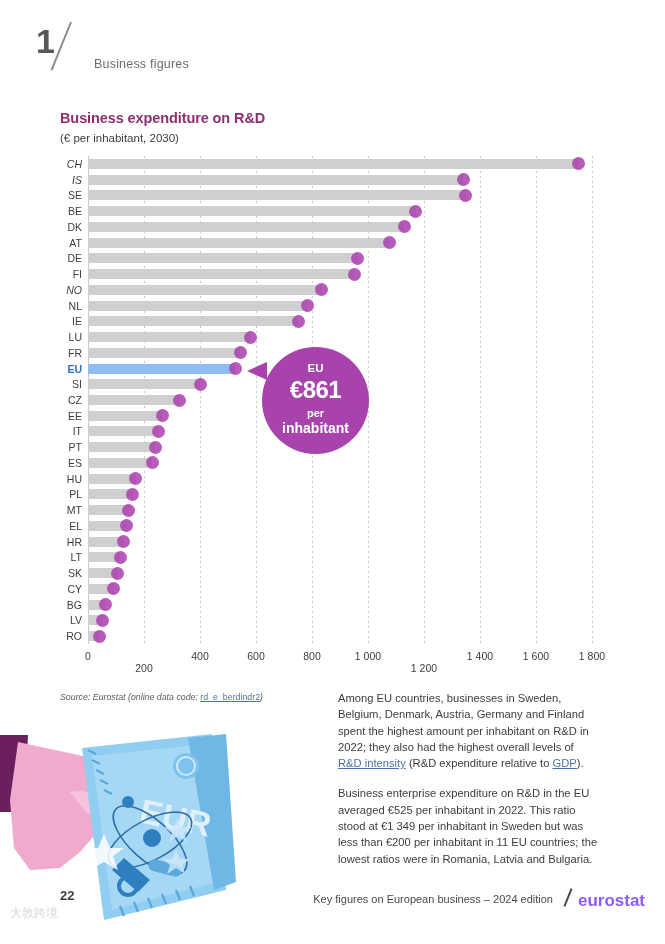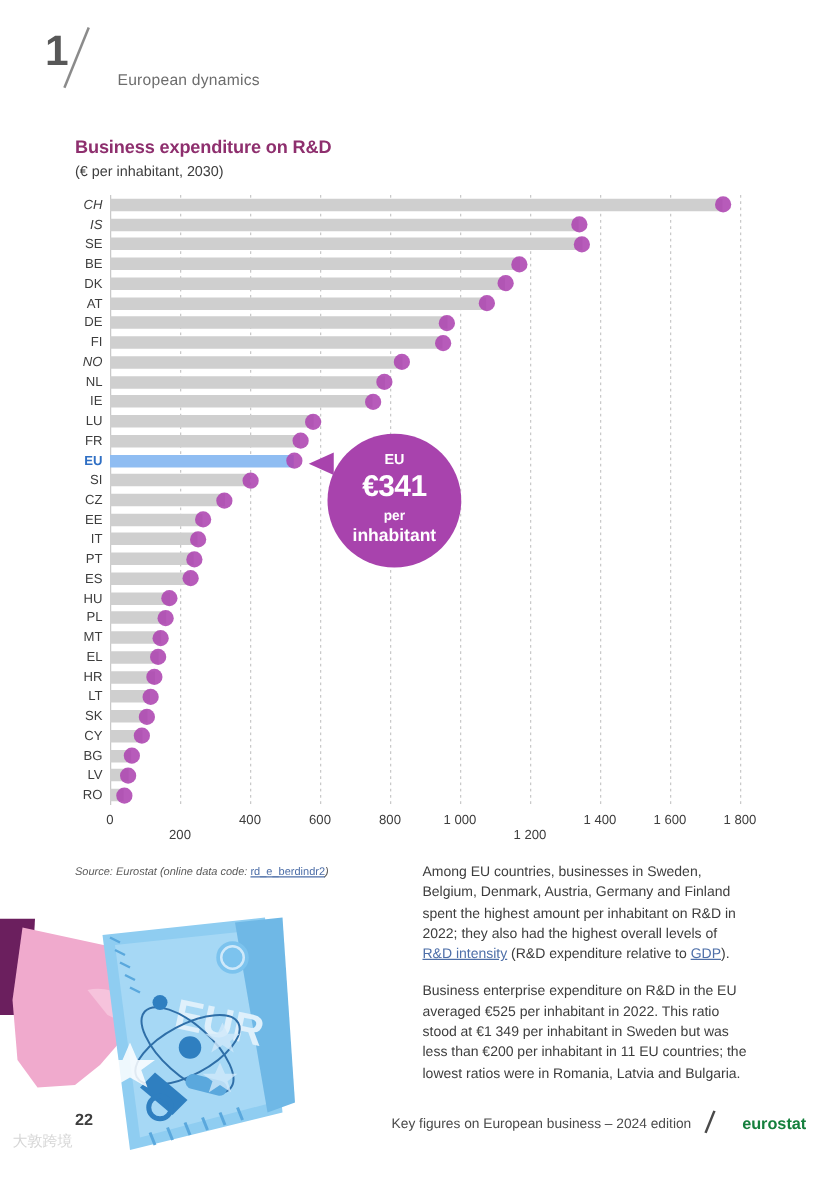--- a/index.html
+++ b/index.html
@@ -69,30 +69,30 @@
   
   .copy{position:absolute;left:338px;top:690px;width:262px;font-size:11.2px;line-height:16.3px;color:#3d3d3d;}
   .copy p{margin:0 0 14px 0;}
   
   .illus{position:absolute;left:0;top:730px;width:245px;height:200px;}
   
   .pageno{position:absolute;left:60px;top:888px;font-size:13px;font-weight:700;color:#3d3d3d;}
   .foot-txt{position:absolute;right:112px;top:893px;font-size:11px;color:#4a4a4a;white-space:nowrap;}
   .foot-slash{position:absolute;right:96px;top:888px;width:2px;height:19px;background:#4a4a4a;
     transform:rotate(22deg);}
-  .foot-logo{position:absolute;right:20px;top:891px;font-size:13px;font-weight:700;color:#15803d;}
+  .foot-logo{position:absolute;right:20px;top:891px;font-size:17px;font-weight:700;color:#8b5cf6;}
   .watermark{position:absolute;left:10px;top:905px;font-size:12px;color:#cfcfcf;opacity:.85;}
 </style>
 </head>
 <body>
 
 <div class="chapter">
   <div class="chapter-num">1</div>
   <div class="chapter-slash"></div>
-  <div class="chapter-label">European dynamics</div>
+  <div class="chapter-label">Business figures</div>
 </div>
 
 <div class="fig-title">Business expenditure on R&amp;D</div>
 <div class="fig-sub">(€ per inhabitant, 2030)</div>
 
 <div id="chart">
   <div class="plot" id="plot">
       <div class="gridline zero" style="left: 0px;"></div>
       <div class="gridline" style="left: 56px;"></div>
       <div class="gridline" style="left: 112px;"></div>
@@ -331,21 +331,21 @@
       <div class="xtick" style="left: 424px; top: 512px;">1&nbsp;200</div>
       <div class="xtick" style="left: 480px; top: 500px;">1&nbsp;400</div>
       <div class="xtick" style="left: 536px; top: 500px;">1&nbsp;600</div>
       <div class="xtick" style="left: 592px; top: 500px;">1&nbsp;800</div>
     </div>
 </div>
 
 <div class="bubble-tail"></div>
 <div class="bubble">
   <div class="b-eu">EU</div>
-  <div class="b-val">€341</div>
+  <div class="b-val">€861</div>
   <div class="b-per">per</div>
   <div class="b-inh">inhabitant</div>
 </div>
 
 <div class="note">
   <span class="src">
     <i>Source: Eurostat (online data code: </i><a class="lnk" href="#">rd_e_berdindr2</a><i>)</i>
   </span>
 </div>
 

